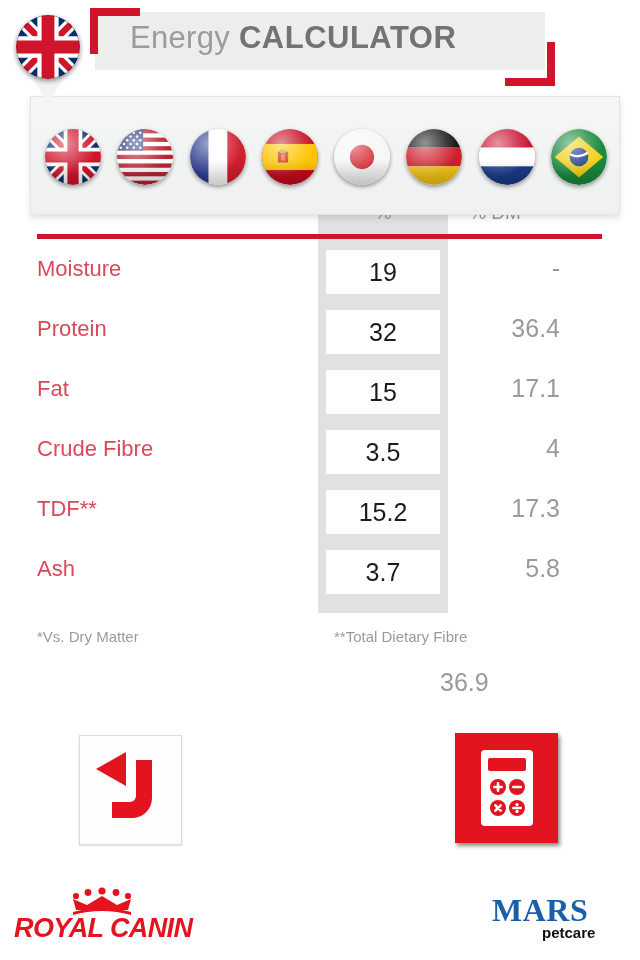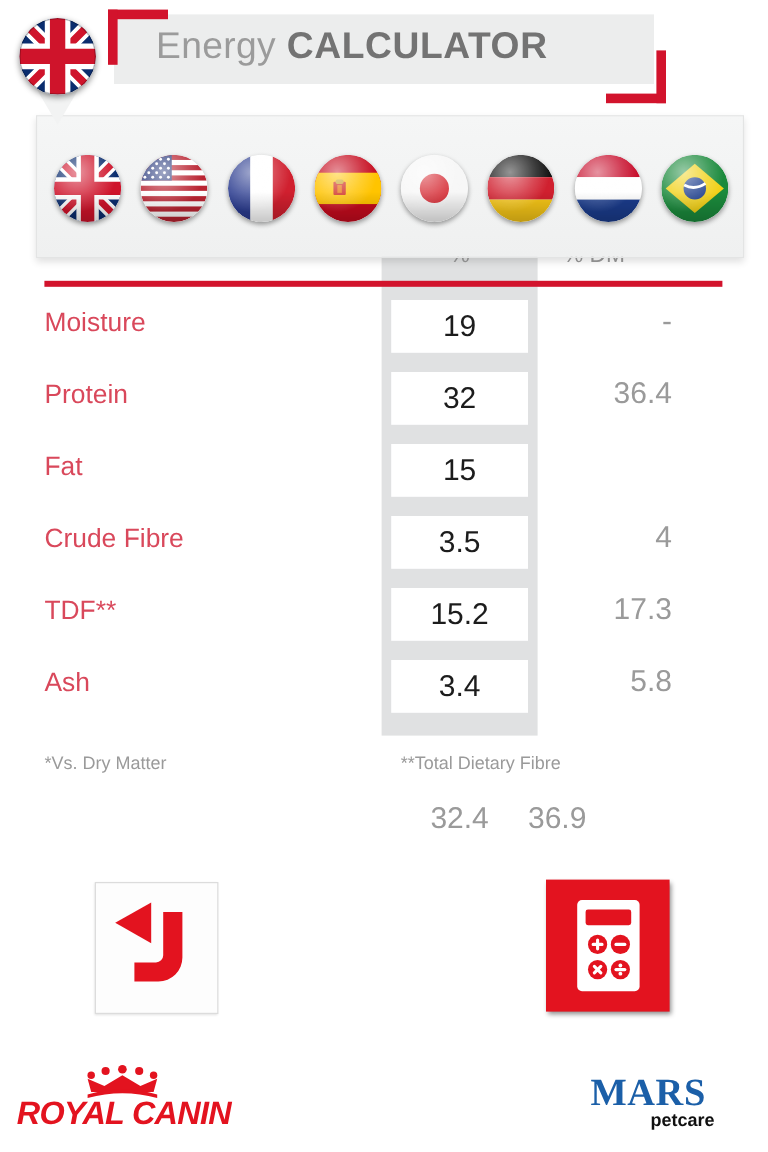--- a/index.html
+++ b/index.html
@@ -439,48 +439,48 @@
 
   <div class="row" style="top:107px">
     <div class="row-label">Protein</div>
     <div class="row-input">32</div>
     <div class="row-dm">36.4</div>
   </div>
 
   <div class="row" style="top:167px">
     <div class="row-label">Fat</div>
     <div class="row-input">15</div>
+    <div class="row-dm">17.1</div>
   </div>
 
   <div class="row" style="top:227px">
     <div class="row-label">Crude Fibre</div>
     <div class="row-input">3.5</div>
     <div class="row-dm">4</div>
   </div>
 
   <div class="row" style="top:287px">
     <div class="row-label">TDF**</div>
     <div class="row-input">15.2</div>
     <div class="row-dm">17.3</div>
   </div>
 
   <div class="row" style="top:347px">
     <div class="row-label">Ash</div>
-    <div class="row-input">3.4</div>
+    <div class="row-input">3.7</div>
     <div class="row-dm">5.8</div>
   </div>
 </div>
 
 <div id="footnotes">
   <div class="footnote" id="fn-left">*Vs. Dry Matter</div>
   <div class="footnote" id="fn-right">**Total Dietary Fibre</div>
 </div>
 
 <div id="carb-row">
-  <div id="carb-pct">32.4</div>
   <div id="carb-dm">36.9</div>
 </div>
 
 <div id="back-button">
   <svg width="103" height="110" viewBox="0 0 103 110">
     <path d="M72 24 L72 62 A20 20 0 0 1 52 82 L32 82 L32 66 L50 66
              A6 6 0 0 0 56 60 L56 24 Z" fill="#e3131f"></path>
     <polygon points="16,33 46,16 46,50" fill="#e3131f"></polygon>
   </svg>
 </div>

